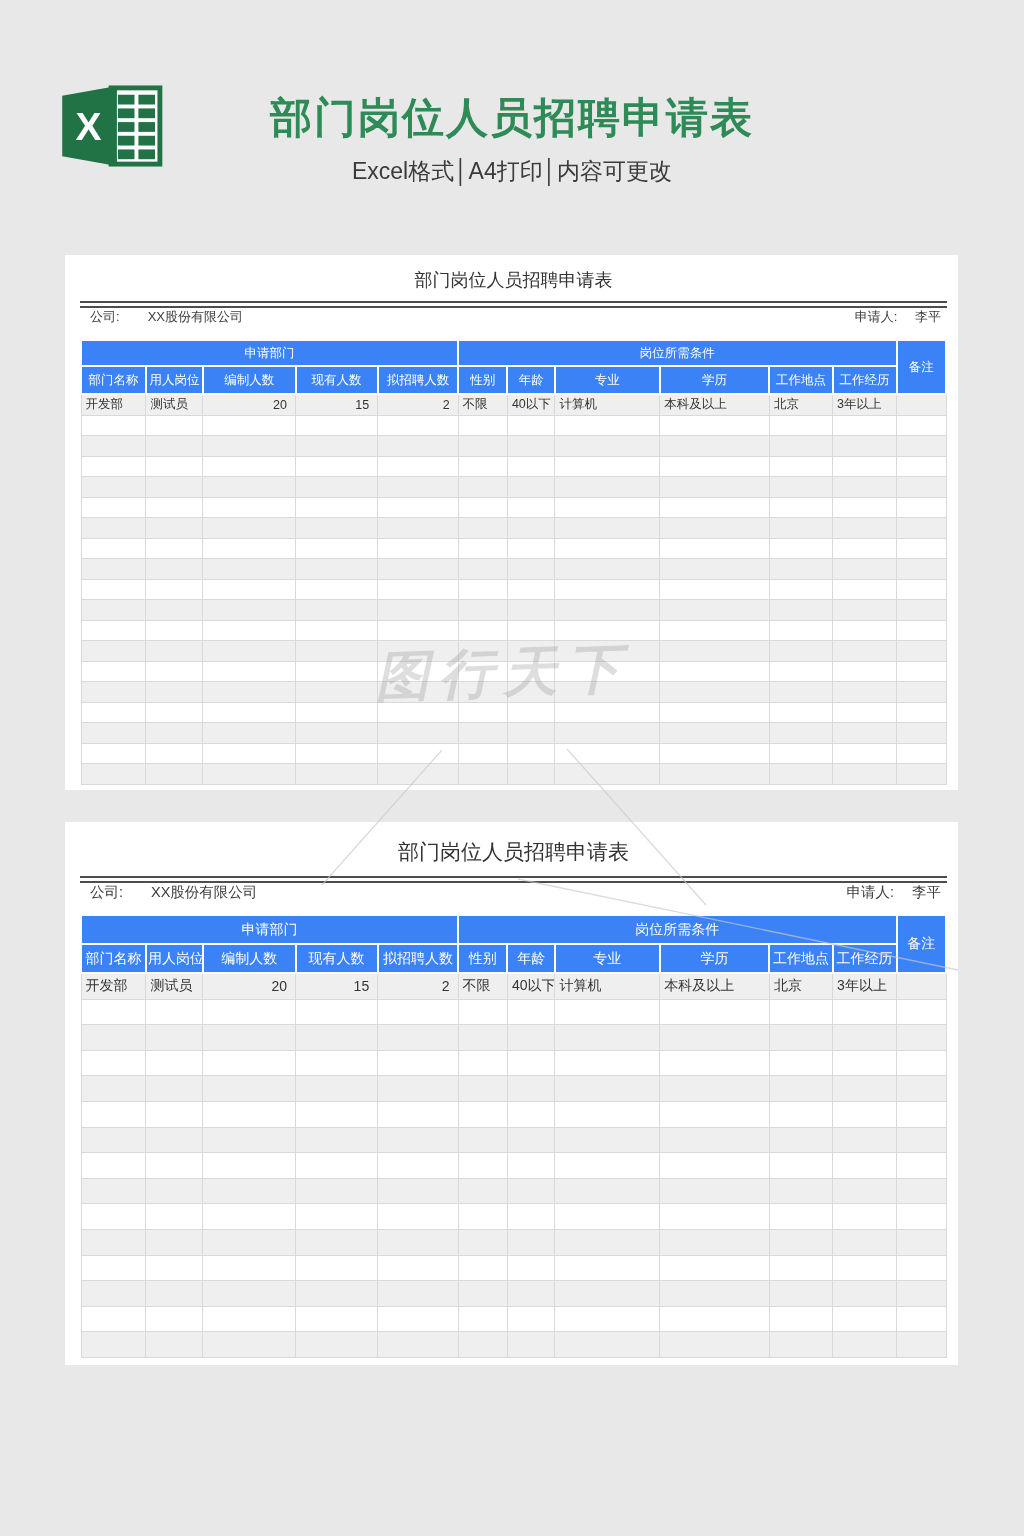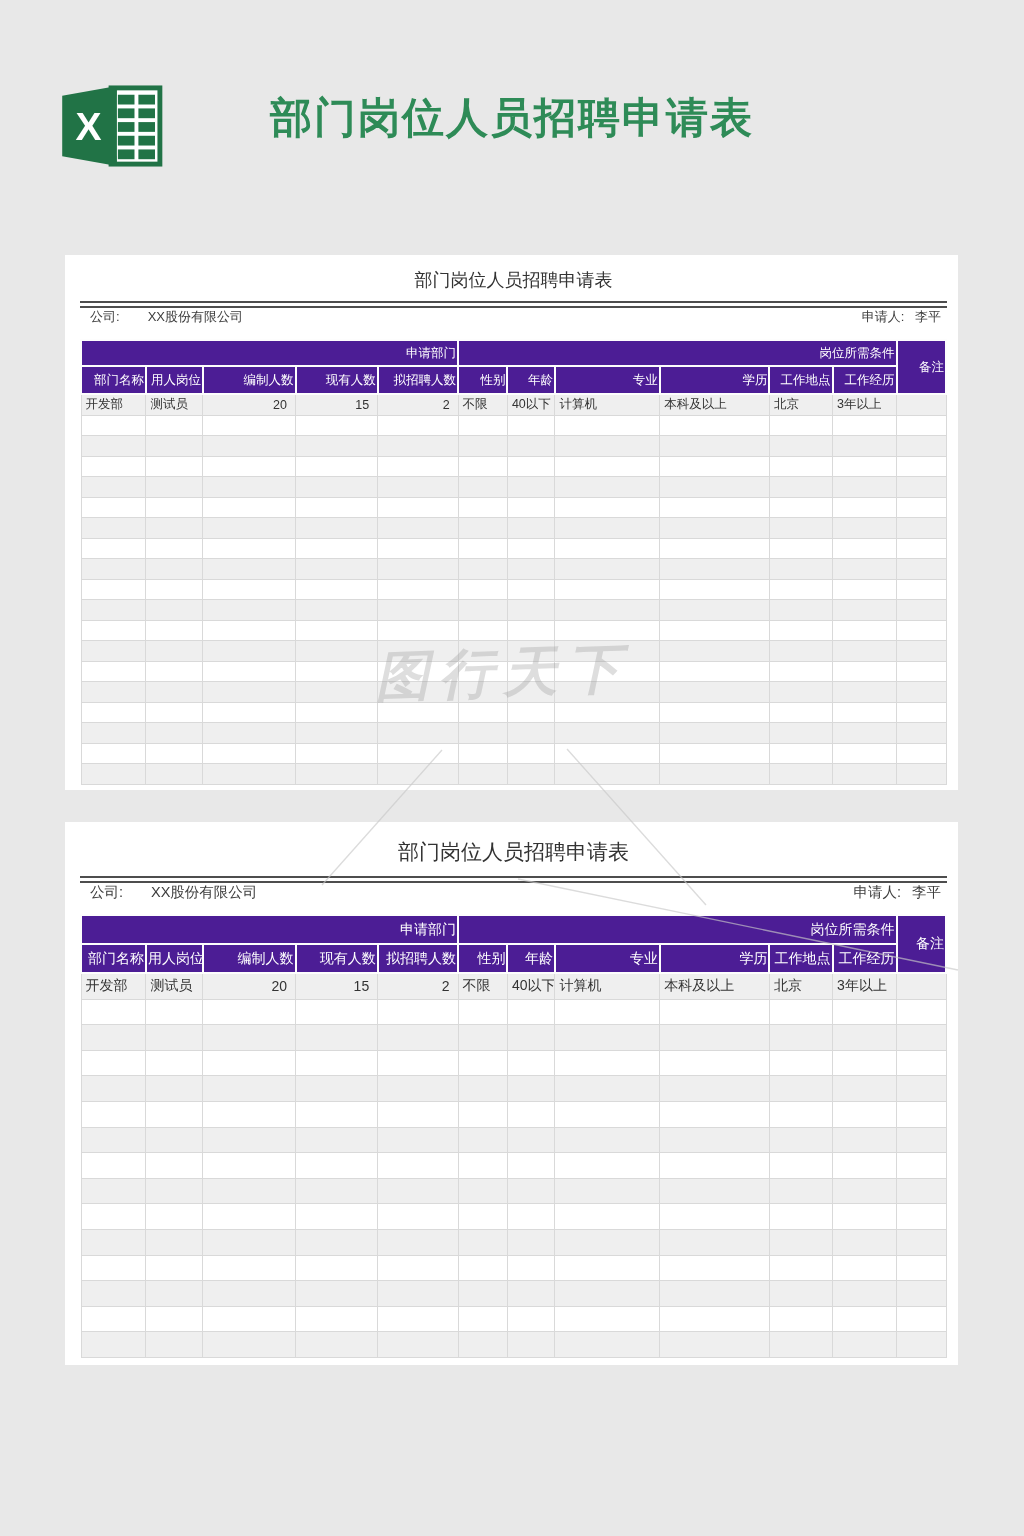--- a/index.html
+++ b/index.html
@@ -34,26 +34,26 @@
   .panel-2 .sheet-title{padding-top:16px;font-size:21px;line-height:28px;margin-bottom:10px;}
 
   .double-rule{height:3px;border-top:2px solid #4d4d4d;border-bottom:2px solid #4d4d4d;}
 
   .company-row{display:flex;align-items:flex-start;color:#3d3d3d;}
   .panel-1 .company-row{height:31px;font-size:13px;}
   .panel-2 .company-row{height:31px;font-size:14.5px;}
   .c-label{margin-left:10px;}
   .c-value{margin-left:28px;}
   .applicant{margin-left:auto;margin-right:6px;white-space:nowrap;}
-  .applicant span:first-child{margin-right:7px;}
+  .applicant span:first-child{margin-right:14px;}
 
   table.grid{width:100%;border-collapse:collapse;table-layout:fixed;}
   .grid th{
-    background:#4c1d95;color:#fff;font-weight:normal;
-    border:2px solid #fdfdfd;text-align:right;
+    background:#3b82f6;color:#fff;font-weight:normal;
+    border:2px solid #fdfdfd;text-align:center;
     overflow:hidden;white-space:nowrap;padding:0 1px;margin-left:16px;
   }
   .panel-1 .grid th{font-size:12.5px;}
   .panel-2 .grid th{font-size:14px;}
   .panel-1 thead tr:nth-child(1) th{height:24px;}
   .panel-1 thead tr:nth-child(2) th{height:26px;}
   .panel-2 thead tr:nth-child(1) th{height:27px;}
   .panel-2 thead tr:nth-child(2) th{height:27px;}
 
   .grid td{
@@ -93,20 +93,21 @@
         <rect x="78" y="39" width="17" height="10"></rect>
       <rect x="57" y="53" width="17" height="10"></rect>
         <rect x="78" y="53" width="17" height="10"></rect>
       <rect x="57" y="67" width="17" height="10"></rect>
         <rect x="78" y="67" width="17" height="10"></rect>
     </g>
     <polygon points="0,12 56,2 56,84 0,74" fill="#217346"></polygon>
     <text x="27" y="57" text-anchor="middle" font-size="40" font-weight="bold" fill="#ffffff" font-family="Liberation Sans, DejaVu Sans, sans-serif">X</text>
   </svg>
   <div class="main-title">部门岗位人员招聘申请表</div>
+  <div class="subtitle">Excel格式│A4打印│内容可更改</div>
 
   <section class="panel panel-1">
   <div class="sheet">
     <div class="sheet-title">部门岗位人员招聘申请表</div>
     <div class="double-rule"></div>
     <div class="company-row">
       <span class="c-label">公司:</span>
       <span class="c-value">XX股份有限公司</span>
       <span class="applicant">
         <span>申请人:</span>

